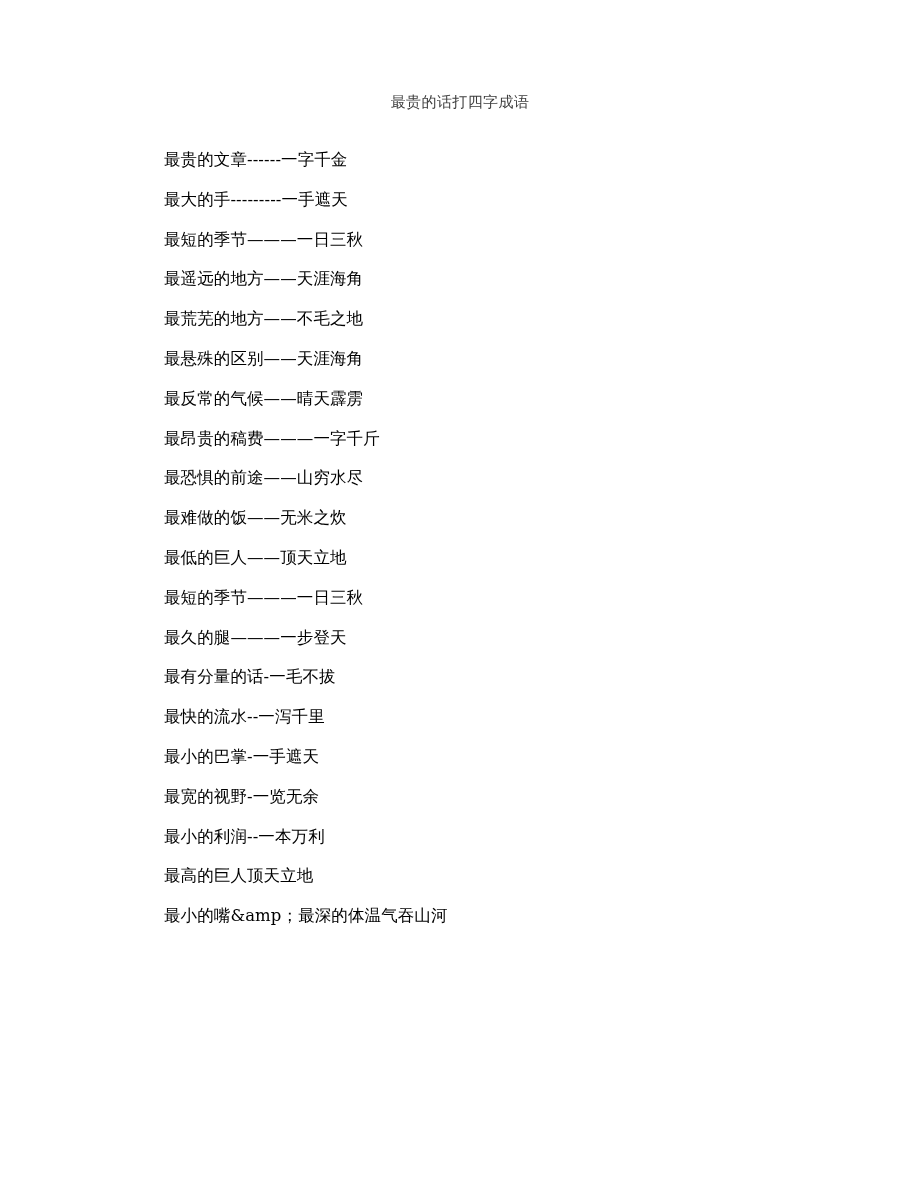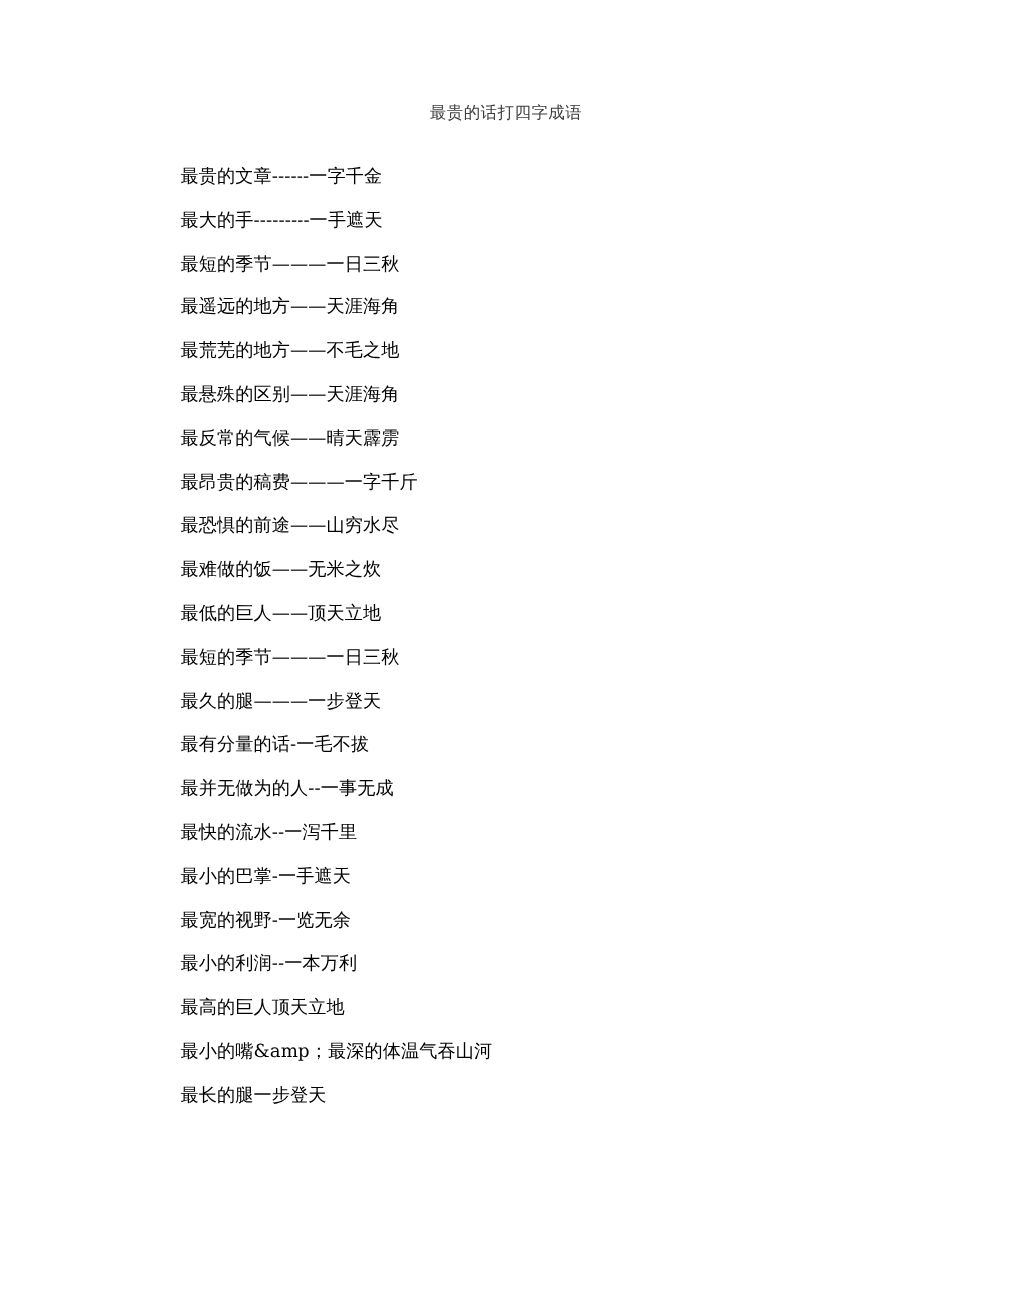--- a/index.html
+++ b/index.html
@@ -67,23 +67,21 @@
     <p class="para">最荒芜的地方——不毛之地</p>
     <p class="para">最悬殊的区别——天涯海角</p>
     <p class="para">最反常的气候——晴天霹雳</p>
     <p class="para">最昂贵的稿费———一字千斤</p>
     <p class="para">最恐惧的前途——山穷水尽</p>
     <p class="para">最难做的饭——无米之炊</p>
     <p class="para">最低的巨人——顶天立地</p>
     <p class="para">最短的季节———一日三秋</p>
     <p class="para">最久的腿———一步登天</p>
     <p class="para">最有分量的话-一毛不拔</p>
-    <p class="para">最并无做为的人--一事无成</p>
     <p class="para">最快的流水--一泻千里</p>
     <p class="para">最小的巴掌-一手遮天</p>
     <p class="para">最宽的视野-一览无余</p>
     <p class="para">最小的利润--一本万利</p>
     <p class="para">最高的巨人顶天立地</p>
     <p class="para">最小的嘴&amp;amp；最深的体温气吞山河</p>
-    <p class="para">最长的腿一步登天</p>
   </div>
 
 </div>
 
 </body></html>

